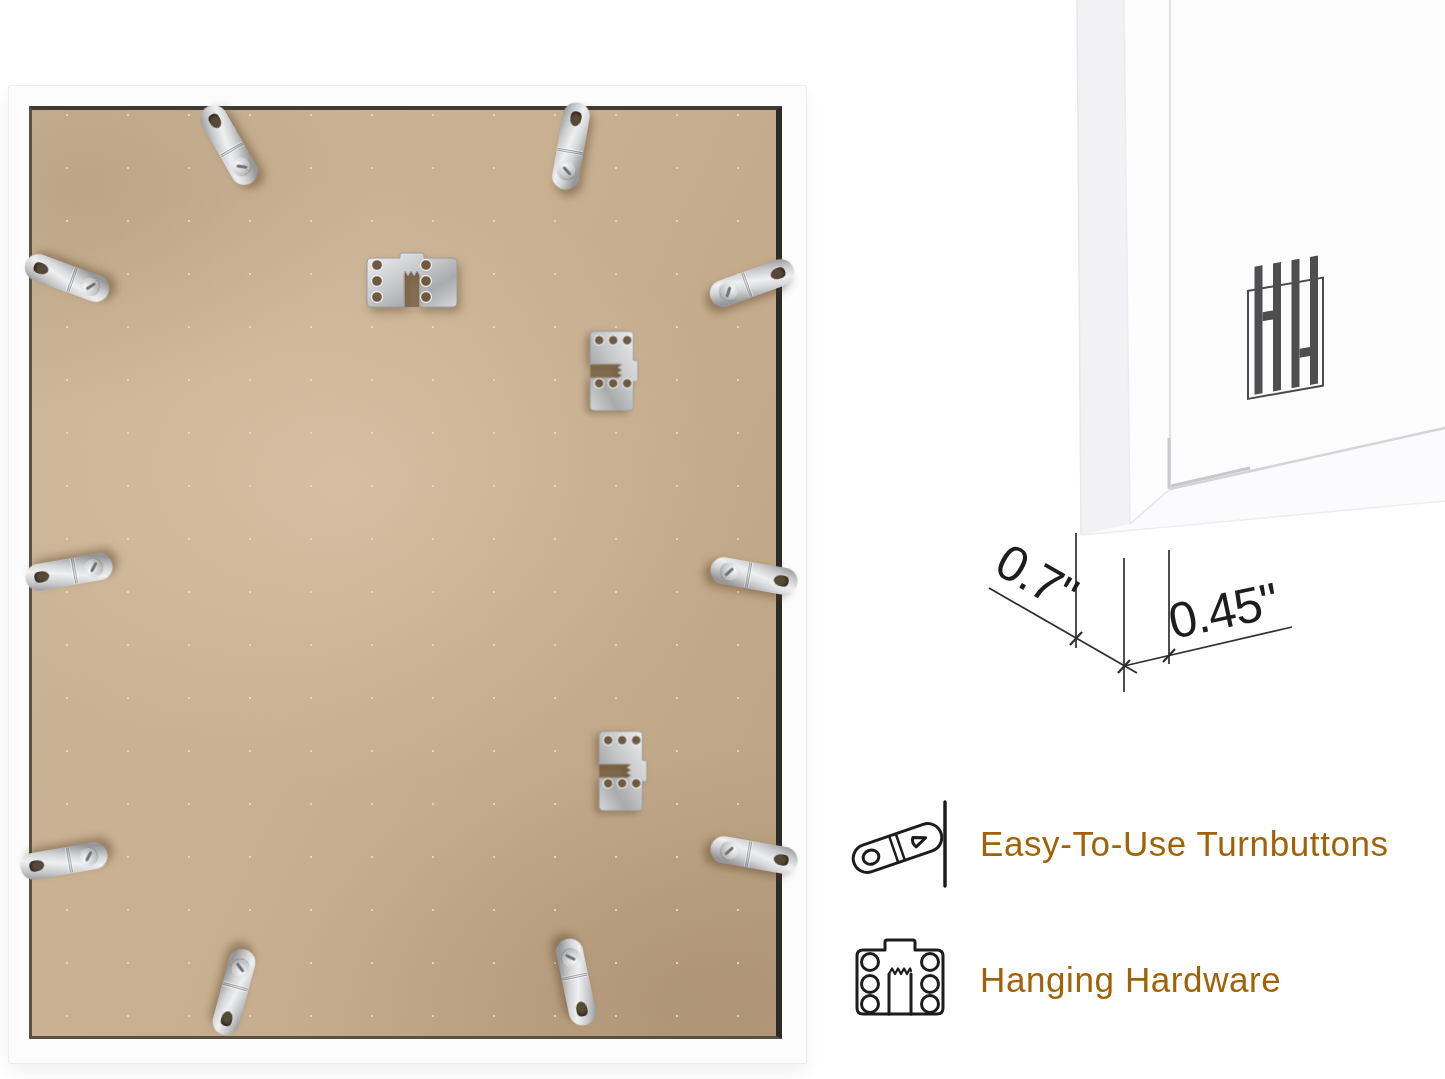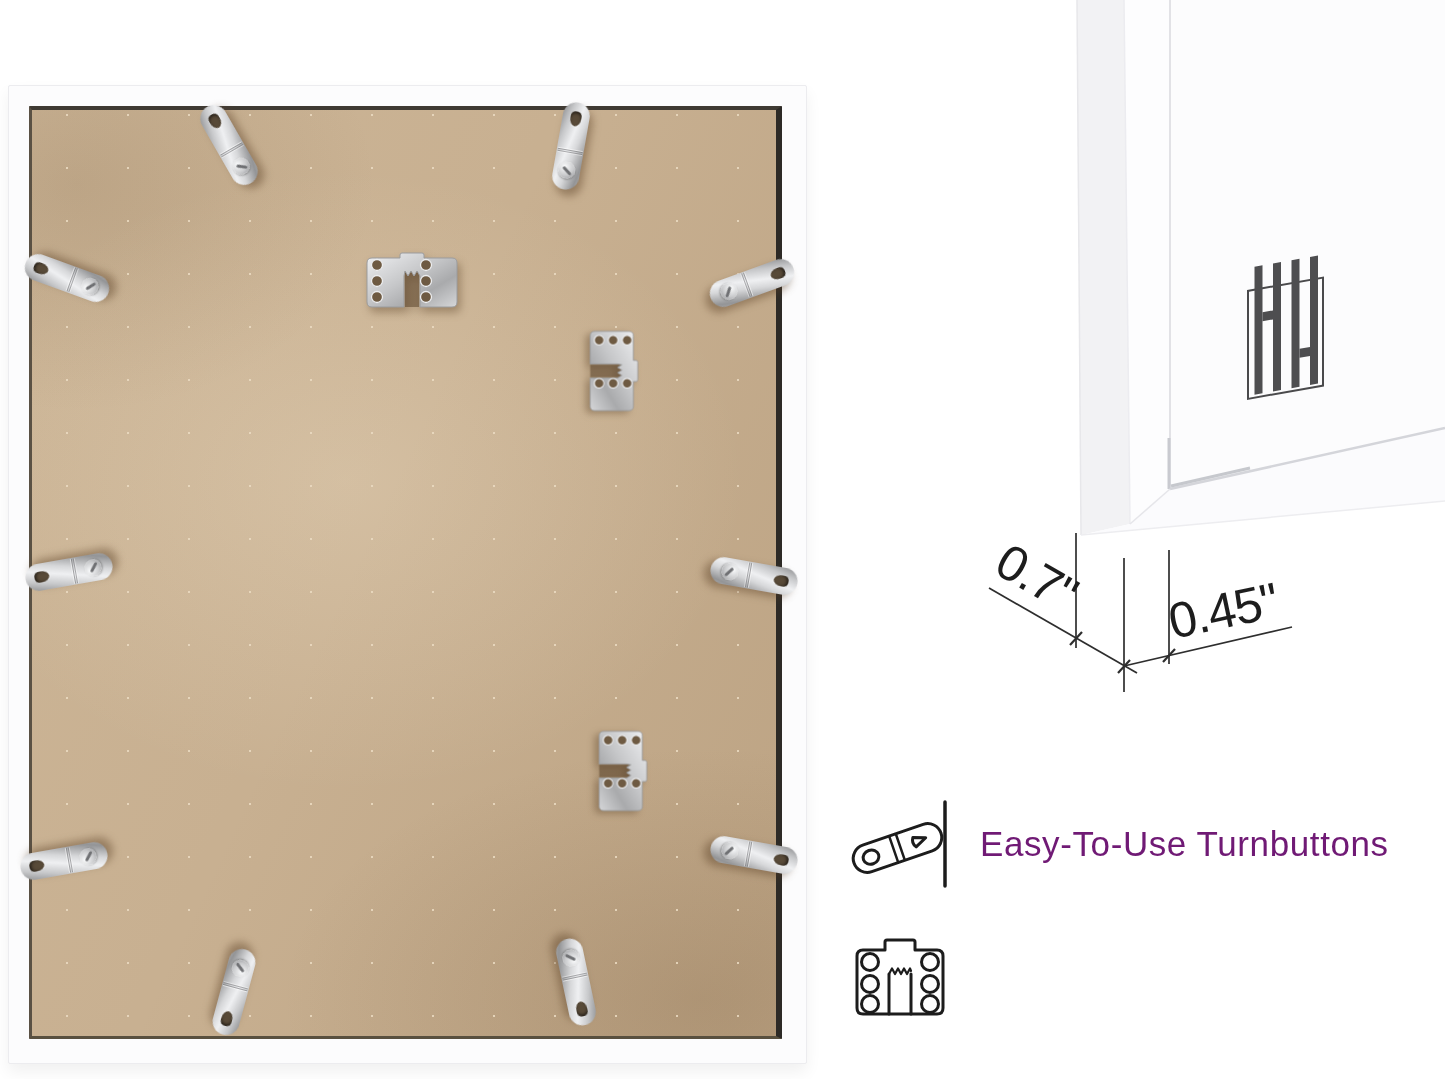--- a/index.html
+++ b/index.html
@@ -42,21 +42,21 @@
       transform:translate(-50%,-50%) rotate(38deg);border-radius:2px;}
 
   
   .hanger{position:absolute;width:92px;height:56px;filter:drop-shadow(3px 5px 4px rgba(88,62,35,.4));}
 
   
   .closeup{position:absolute;left:980px;top:0;}
 
   
   .feature-icon{position:absolute;}
-  .feature-label{position:absolute;left:980px;color:#701a75;font-size:35px;font-weight:300;
+  .feature-label{position:absolute;left:980px;color:#a16207;font-size:35px;font-weight:300;
                  letter-spacing:.6px;white-space:nowrap;}
 </style>
 </head>
 <body>
 
 <div class="stage">
 
   <div class="back-photo">
     <div class="mdf"></div>
 
@@ -264,14 +264,15 @@
       <line x1="60" y1="78" x2="60" y2="38"></line>
       <polyline points="38,38 41,32.5 44,38 47,32.5 50,38 53,32.5 56,38 59,32.5 60,35" stroke-width="2.2"></polyline>
       <circle cx="19" cy="26" r="8.5"></circle>
         <circle cx="19" cy="48" r="8.5"></circle>
         <circle cx="19" cy="68" r="8.5"></circle>
       <circle cx="79" cy="26" r="8.5"></circle>
         <circle cx="79" cy="48" r="8.5"></circle>
         <circle cx="79" cy="68" r="8.5"></circle>
     </g>
   </svg>
+  <div class="feature-label" style="top:960px">Hanging Hardware</div>
 
 </div>
 
 </body></html>

